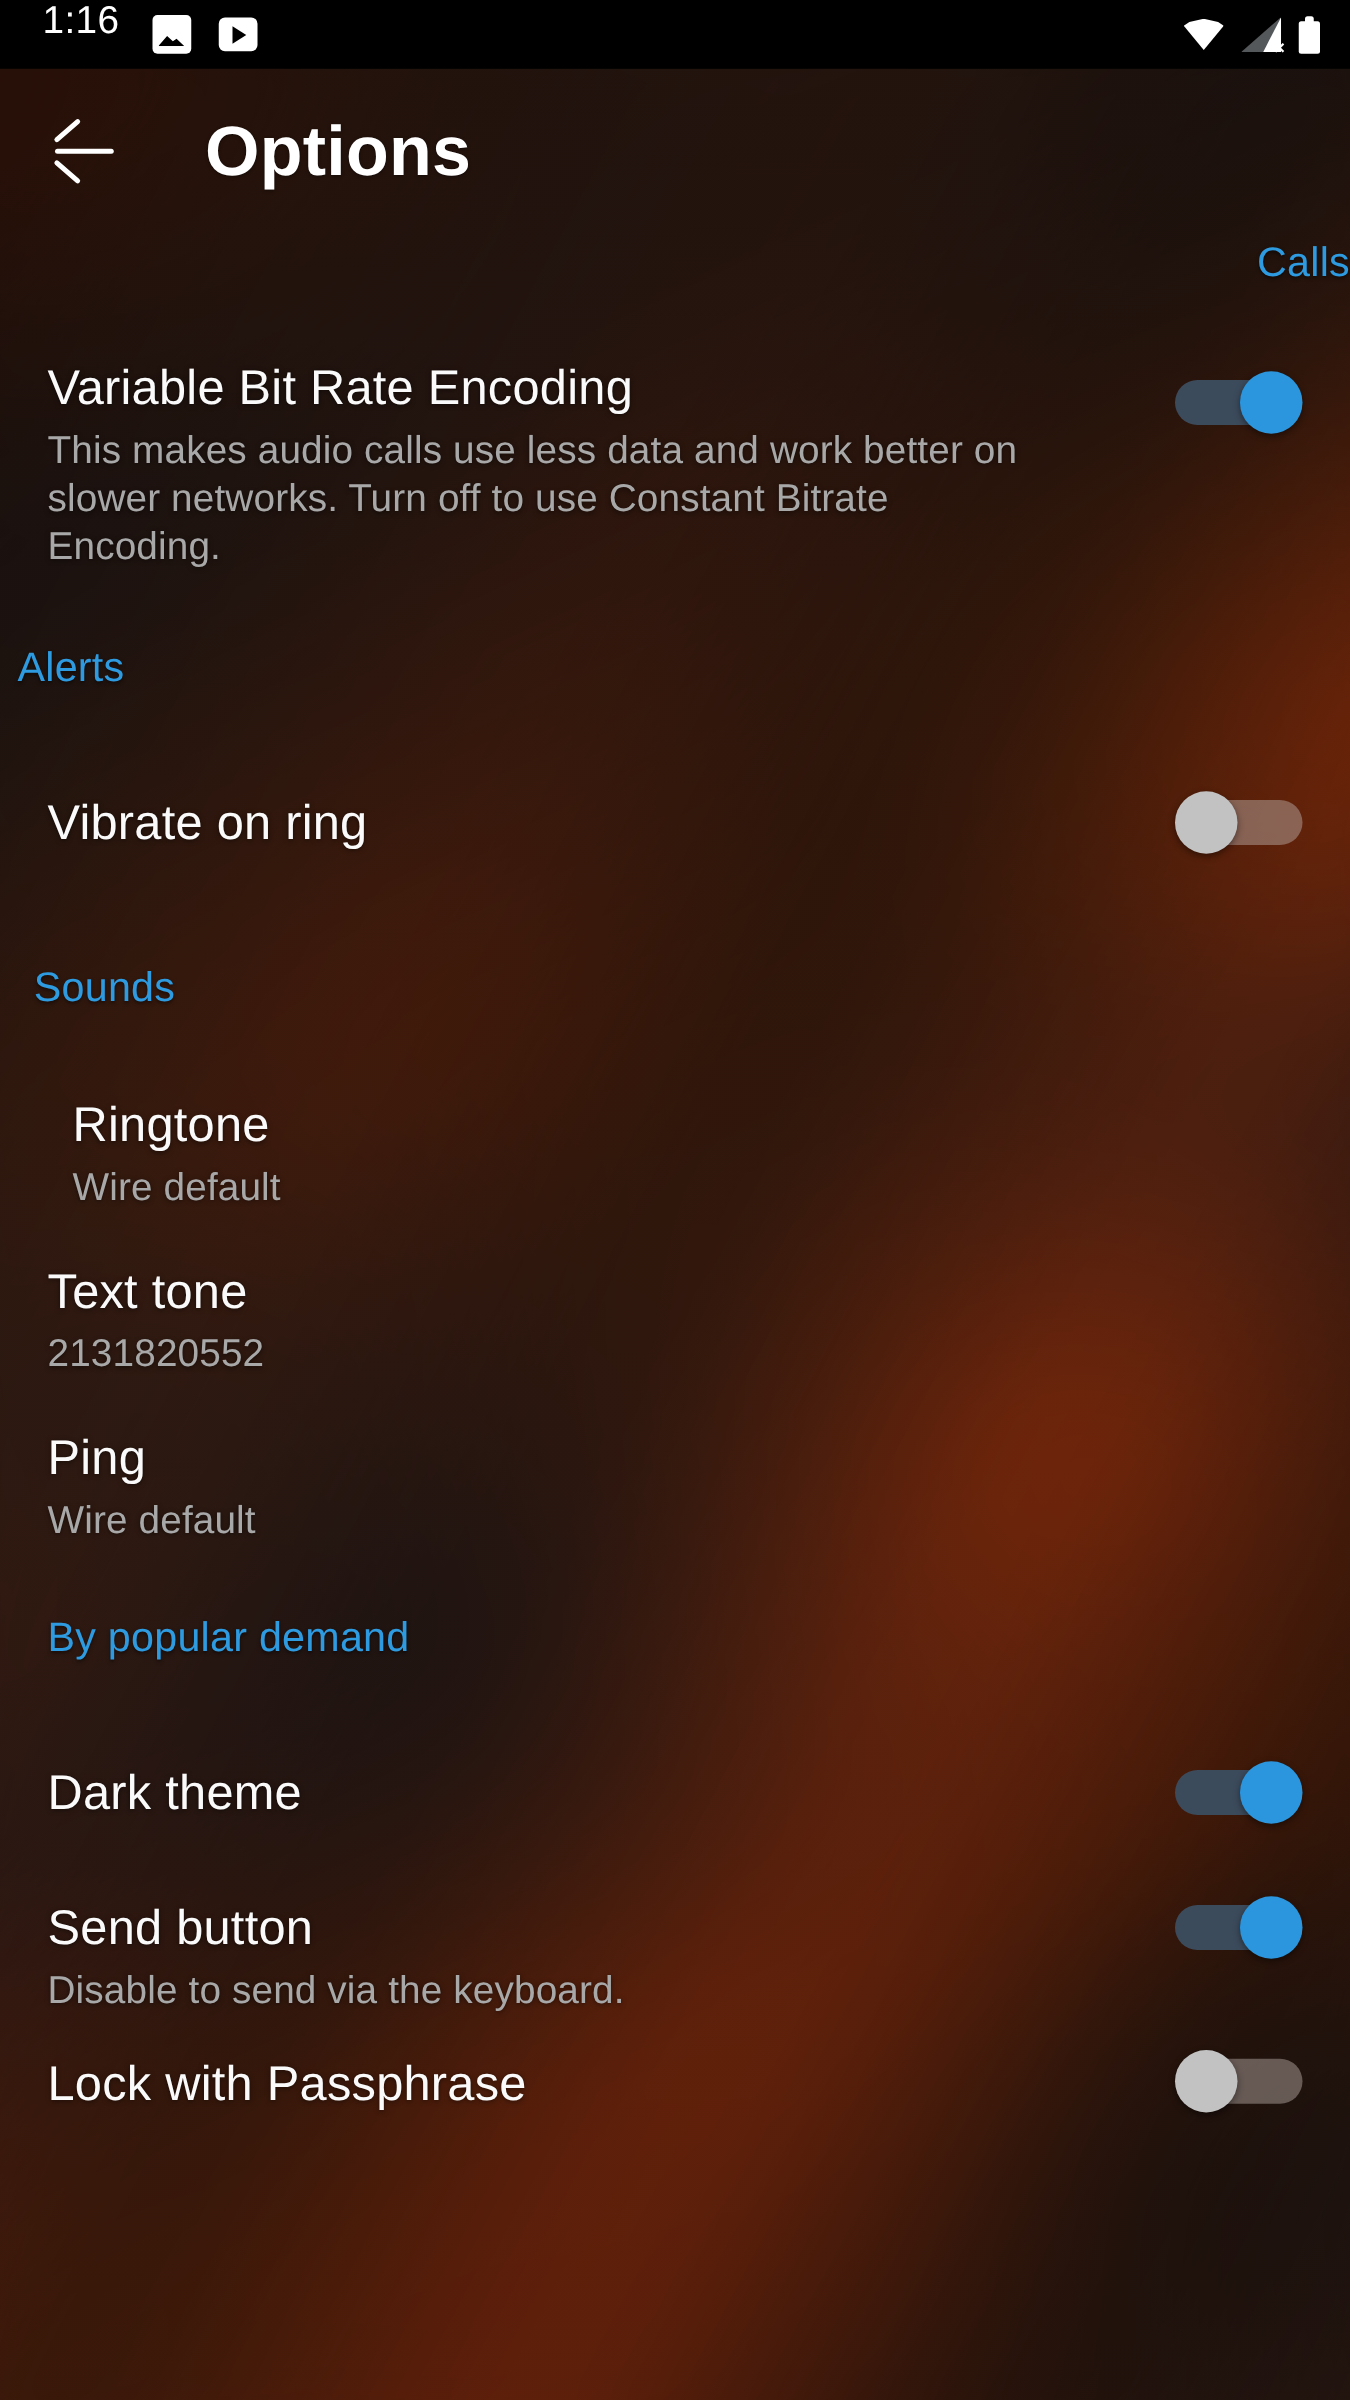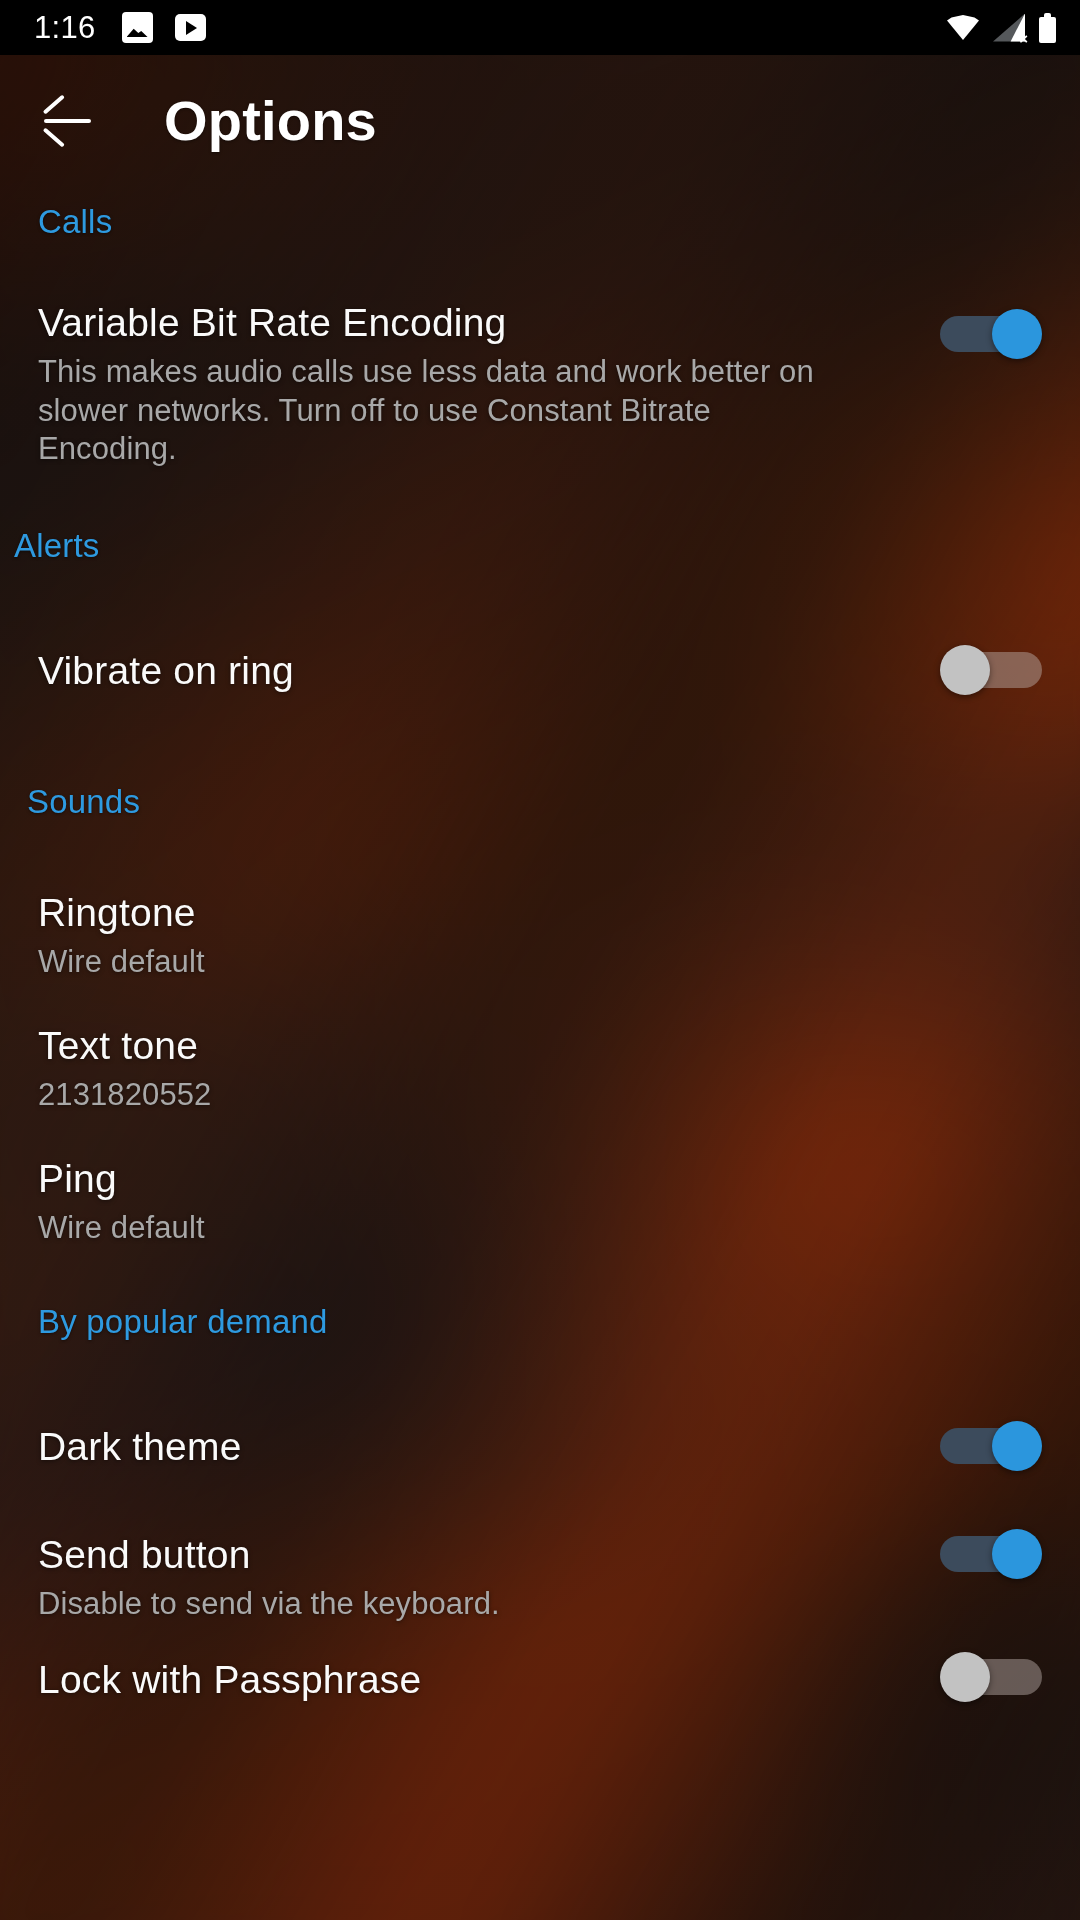--- a/index.html
+++ b/index.html
@@ -15,21 +15,20 @@
     width:1080px; height:1920px;
     overflow:hidden;
   }
 
   
   .statusbar {
     position:relative;
     height:55px;
     background:#000000;
     display:flex;
-    align-items:center;
     padding:0 24px 0 34px;
     z-index:40;
   }
   .sb-time {
     color:#ffffff;
     font-size:31px;
     font-weight:400;
     letter-spacing:0.3px;
     line-height:1;
   }
@@ -250,21 +249,21 @@
 
     <div class="appbar">
       <div class="back-arrow">
         <div class="shaft"></div>
           <div class="h1"></div>
           <div class="h2"></div>
       </div>
       <div class="appbar-title">Options</div>
     </div>
 
-    <div class="section-header" style="margin-top:18px;">Calls</div>
+    <div class="section-header" style="margin-top:6px;text-align:right;">Calls</div>
 
     <div class="row" style="margin-top:62px;gap:44px;">
       <div class="row-text">
         <div class="row-title">Variable Bit Rate Encoding</div>
         <div class="row-sub wide">This makes audio calls use less data and work better on slower networks. Turn off to use Constant Bitrate Encoding.</div>
       </div>
       <div class="switch on" style="margin-top:6px;">
         <div class="track"></div>
         <div class="thumb"></div>
       </div>
@@ -277,21 +276,21 @@
         <div class="row-title">Vibrate on ring</div>
       </div>
       <div class="switch off" style="margin-top:-6px;">
         <div class="track"></div>
         <div class="thumb"></div>
       </div>
     </div>
 
     <div class="section-header" style="margin-top:88px;padding-left:27px;">Sounds</div>
 
-    <div class="row" style="margin-top:72px;">
+    <div class="row" style="margin-top:72px;margin-left:20px;">
       <div class="row-text">
         <div class="row-title">Ringtone</div>
         <div class="row-sub">Wire default</div>
       </div>
     </div>
 
     <div class="row" style="margin-top:44px;">
       <div class="row-text">
         <div class="row-title">Text tone</div>
         <div class="row-sub">2131820552</div>

